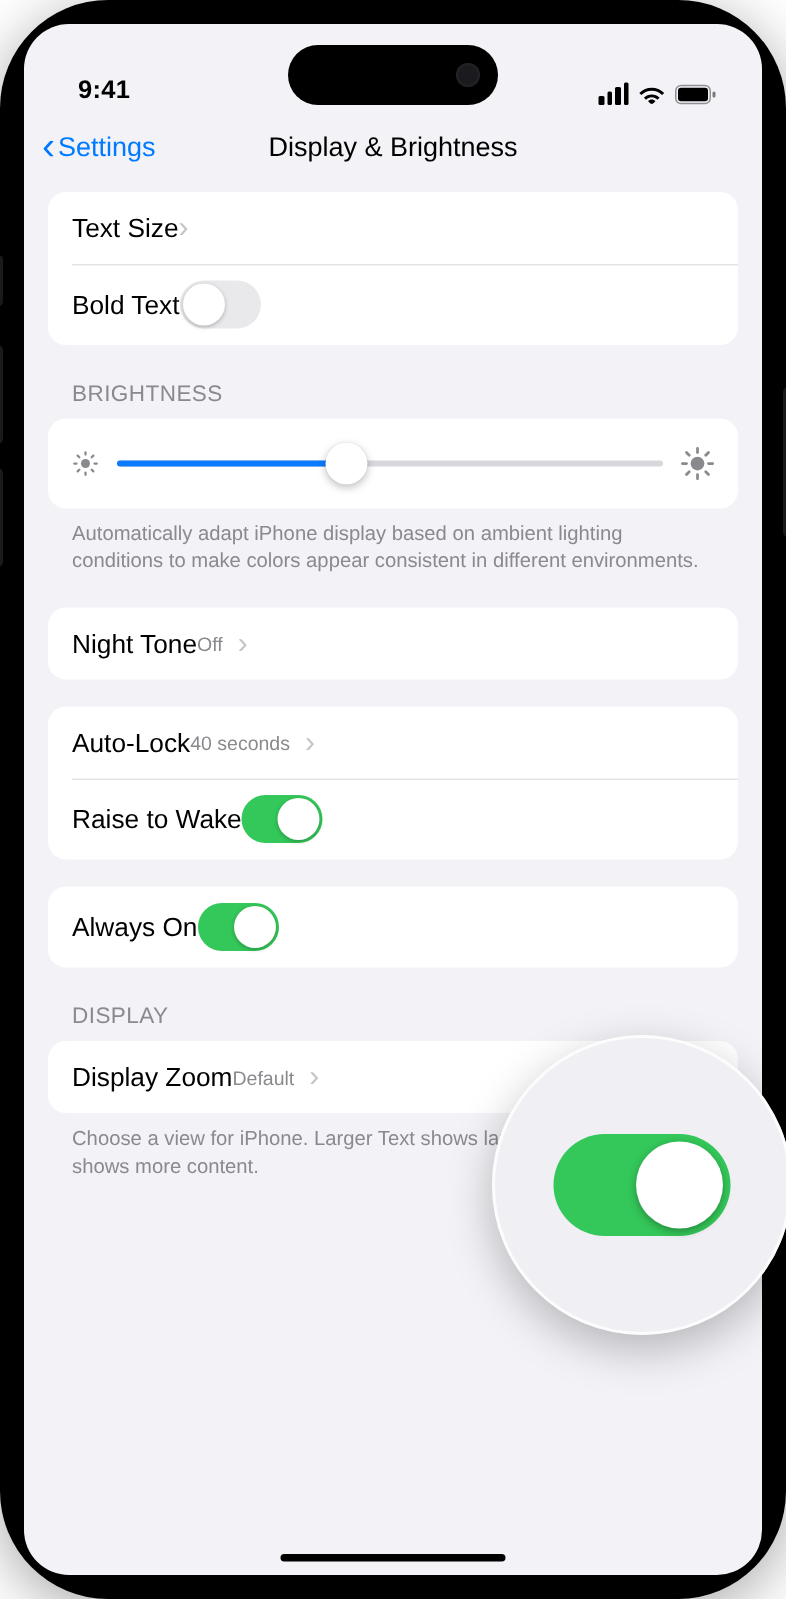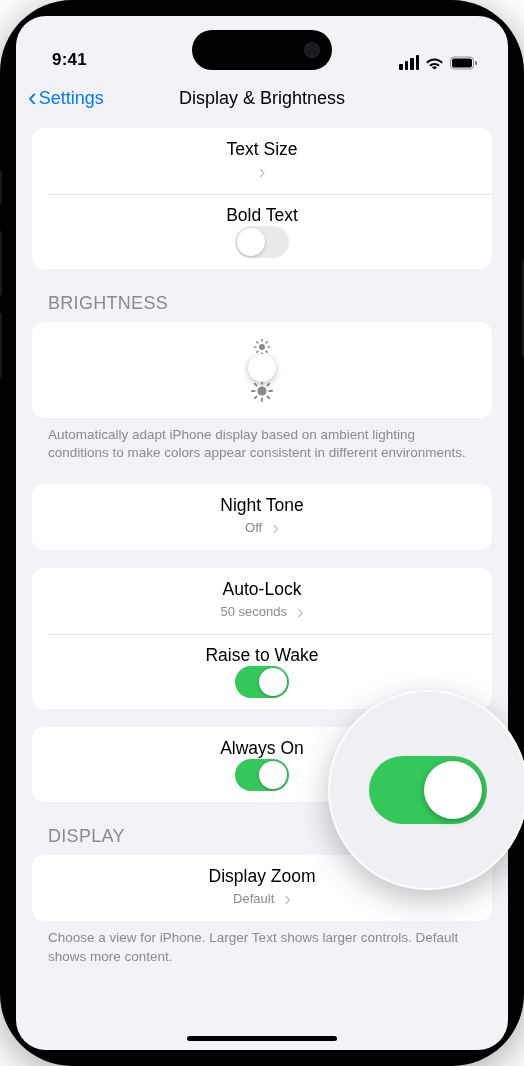--- a/index.html
+++ b/index.html
@@ -40,23 +40,23 @@
   .sig i:nth-child(1){height:6px} .sig i:nth-child(2){height:9px} .sig i:nth-child(3){height:12px} .sig i:nth-child(4){height:15px}
   .wifi svg, .batt svg { display:block; }
   .nav {
     height: 48px; display:flex; align-items:center; position:relative; padding: 0 12px;
   }
   .back { display:flex; align-items:center; color:#007aff; font-size:18px; gap:2px; }
   .back .chev { font-size:26px; line-height:1; font-weight:400; margin-top:-3px; }
   .nav-title { position:absolute; left:50%; transform:translateX(-50%); font-weight:400; font-size:18px; color:#000; }
   .content { padding: 0 16px 40px 16px; }
   .group { margin-top: 18px; }
-  .group-header { font-size:18px; color:#8a8a8e; padding: 6px 16px 8px 16px; text-transform:uppercase; letter-spacing:0.3px; }
+  .group-header { font-size:15px; color:#8a8a8e; padding: 6px 16px 8px 16px; text-transform:uppercase; letter-spacing:0.3px; }
   .card { background:#fff; border-radius:12px; overflow:hidden; }
-  .row { display:flex; align-items:center; min-height:48px; padding: 11px 16px; justify-content:flex-start; position:relative;flex-direction:column; }
+  .row { display:flex; align-items:center; min-height:48px; padding: 11px 16px; justify-content:flex-start; position:relative; }
   .row + .row::before { content:""; position:absolute; top:0; left:16px; right:0; height:1px; background:#e3e3e6; }
   .row .label { font-size:17.5px; color:#000; }
   .row .right { display:flex; align-items:center; gap:10px; }
   .value { font-size:13px; color:#8a8a8e; }
   .chev-r { color:#c5c5c8; font-size:20px; }
   .toggle { width:54px; height:32px; border-radius:16px; position:relative; transition:.2s; }
   .toggle .knob { position:absolute; top:2px; width:28px; height:28px; background:#fff; border-radius:50%; box-shadow:0 1px 3px rgba(0,0,0,0.25); }
   .toggle.on { background:#34c759; } .toggle.on .knob { right:2px; }
   .toggle.off { background:#e9e9eb; } .toggle.off .knob { left:2px; }
   .footer-text { font-size:13.5px; color:#8a8a8e; padding: 8px 16px 4px 16px; line-height:1.35; }
@@ -207,21 +207,21 @@
               </span>
             </div>
           </div>
         </div>
 
         <div class="group">
           <div class="card">
             <div class="row">
               <span class="label">Auto-Lock</span>
               <span class="right">
-                <span class="value">50 seconds</span>
+                <span class="value">40 seconds</span>
                 <span class="chev-r">›</span>
               </span>
             </div>
             <div class="row">
               <span class="label">Raise to Wake</span>
               <span class="right">
                 <span class="toggle on">
                     <span class="knob"></span>
                   </span>
               </span>

